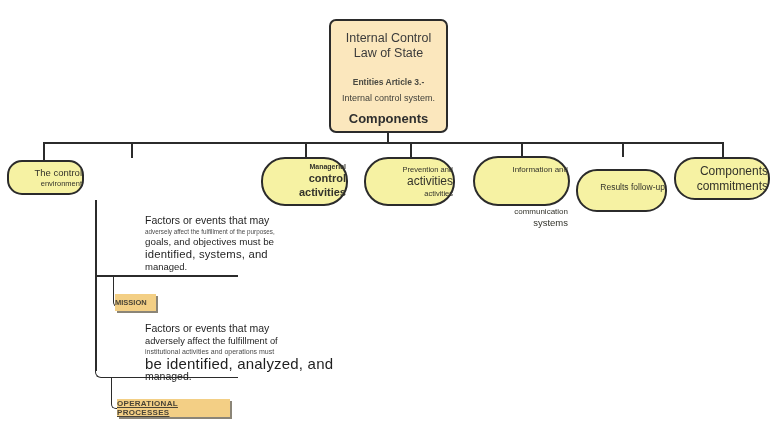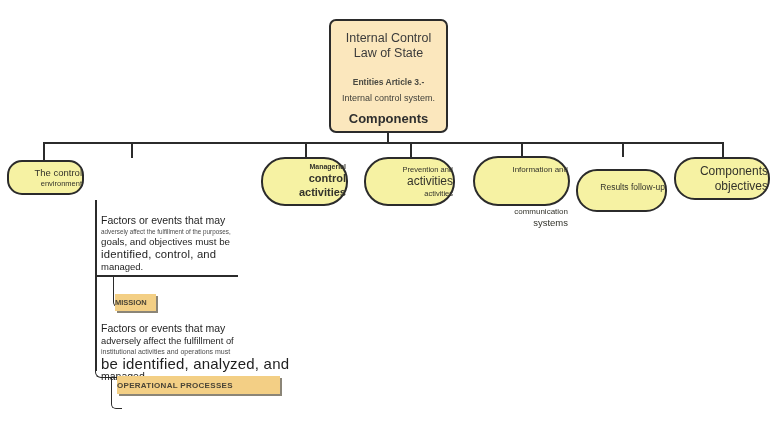--- a/index.html
+++ b/index.html
@@ -37,21 +37,21 @@
   .root-node .footer{font-size:13px;font-weight:600;color:#2e2e2e;margin-top:8px;}
   
   .pill{
     position:absolute;background:var(--node-fill);border:2px solid var(--node-border);
     display:flex;flex-direction:column;align-items:flex-end;justify-content:center;
     text-align:center;line-height:1.25;color:#33332b;
   }
   .fs7{font-size:7px;}  .fs75{font-size:7.5px;} .fs8{font-size:8px;margin-top:32px;}
   .fs85{font-size:8.5px;}  .fs95{font-size:9.5px;} .fs11{font-size:11px;} .fs12{font-size:12px;}
   
-  .detail{position:absolute;width:148px;color:#1f1f1f;}
+  .detail{position:absolute;width:148px;color:#1f1f1f;margin-left:44px;}
   .detail div{white-space:nowrap;}
   .d-l1{font-size:10.5px;line-height:13px;}
   .d-l2a{font-size:6.3px;line-height:9px;color:var(--text-muted);}
   .d-l2b{font-size:9.3px;line-height:12px;}
   .d-l3a{font-size:9.8px;line-height:12px;}
   .d-l3b{font-size:7px;line-height:10px;color:var(--text-muted);}
   .d-l4{font-size:11.3px;line-height:13px;letter-spacing:.2px;}
   .d-l5{font-size:9.5px;line-height:12px;}
   
   .tag{
@@ -106,46 +106,46 @@
     <div class="fs8">communication</div>
     <div class="fs95">systems</div>
   </div>
 
   <div class="pill" style="left:576px;top:157px;width:91px;height:43px;border-radius:21px;margin-top:12px;">
     <div class="fs85" style="margin-top:-6px;">Results follow-up</div>
   </div>
 
   <div class="pill" style="left:674px;top:157px;width:96px;height:43px;border-radius:21px;">
     <div class="fs12">Components</div>
-    <div class="fs12">objectives</div>
+    <div class="fs12">commitments</div>
   </div>
 
   <div class="v-line" style="left:95px;top:200px;height:171px;"></div>
   <div class="h-line" style="left:95px;top:275px;width:143px;"></div>
   <div class="elbow-bl" style="left:95px;top:371px;width:143px;height:7px;"></div>
   <div class="elbow-bl" style="left:113px;top:276px;width:9px;height:31px;border-bottom-left-radius:5px;"></div>
   <div class="elbow-bl" style="left:111px;top:378px;width:11px;height:31px;border-bottom-left-radius:5px;"></div>
 
   <div class="detail" style="left:101px;top:214px;">
     <div class="d-l1">Factors or events that may</div>
     <div class="d-l2a">adversely affect the fulfillment of the purposes,</div>
     <div class="d-l3a">goals, and objectives must be</div>
-    <div class="d-l4">identified, control, and</div>
+    <div class="d-l4">identified, systems, and</div>
     <div class="d-l5">managed.</div>
   </div>
 
   <div class="tag" style="left:115px;top:294px;width:41px;height:17px;font-size:7.5px;">
     <span>MISSION</span>
   </div>
 
   <div class="detail" style="left:101px;top:322px;">
     <div class="d-l1">Factors or events that may</div>
     <div class="d-l2b">adversely affect the fulfillment of</div>
     <div class="d-l3b">institutional activities and operations must</div>
     <div class="d-l4" style="font-size:15px;">be identified, analyzed, and</div>
     <div class="d-l5" style="font-size:10.5px;line-height:13px;">managed.</div>
   </div>
 
-  <div class="tag" style="left:117px;top:376px;width:163px;height:18px;font-size:8px;letter-spacing:.3px;">
+  <div class="tag" style="left:117px;top:399px;width:113px;height:18px;font-size:8px;letter-spacing:.3px;text-decoration:underline;">
     <span>OPERATIONAL PROCESSES</span>
   </div>
 
 </div>
 
 </body></html>

